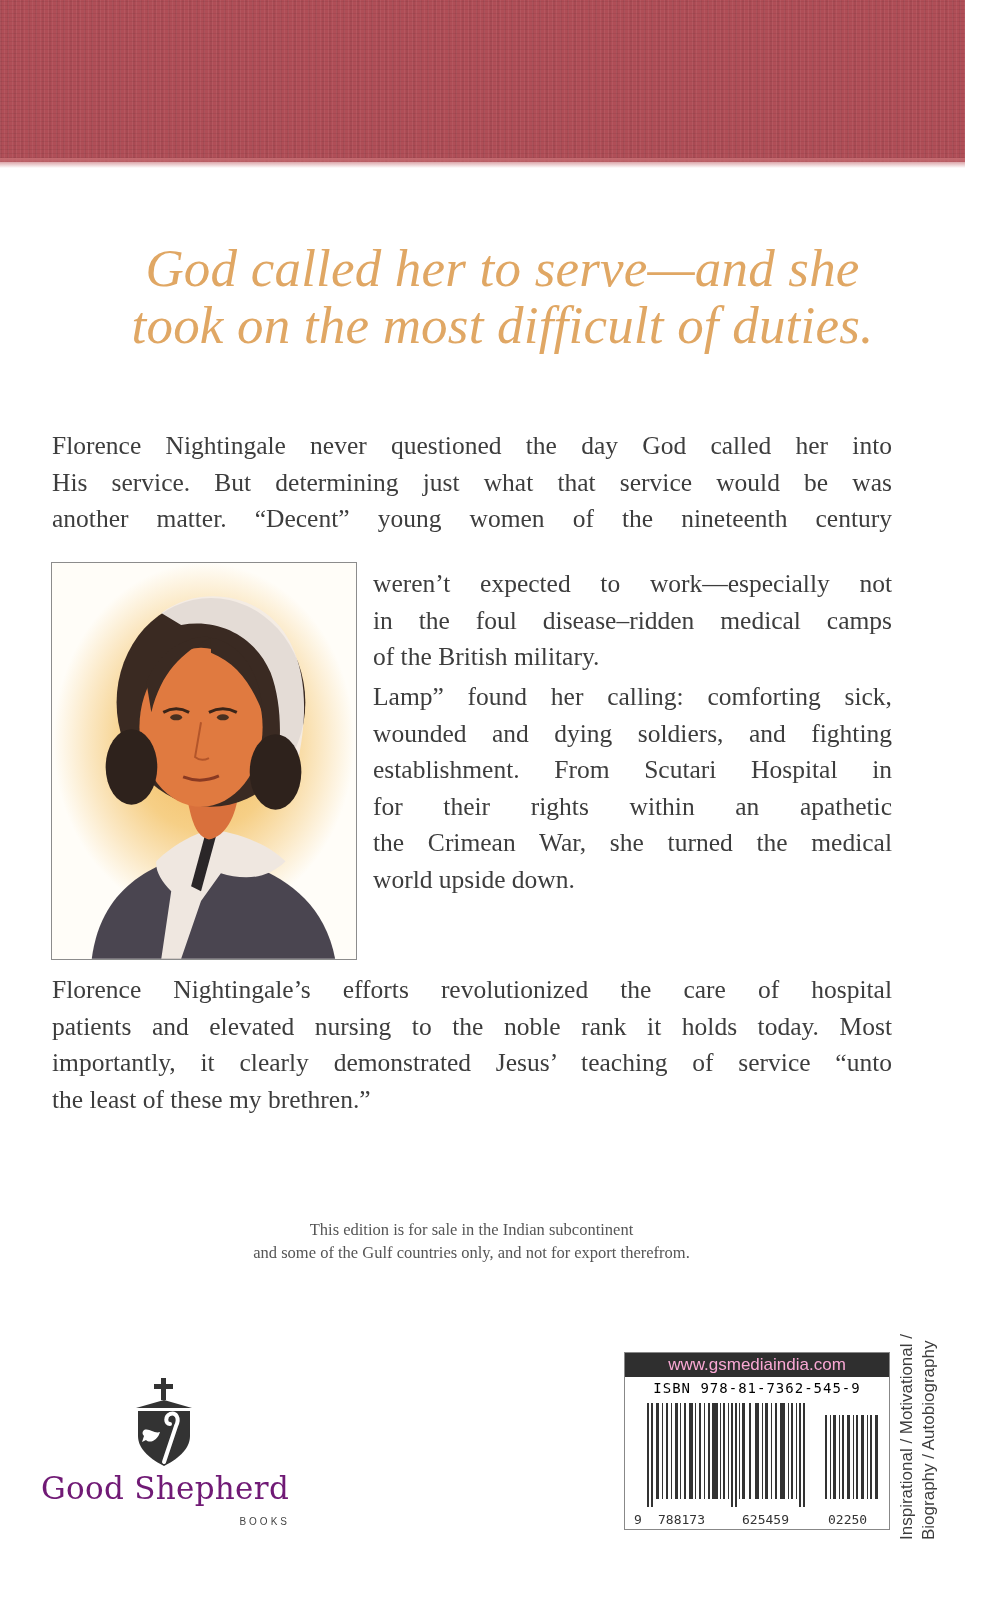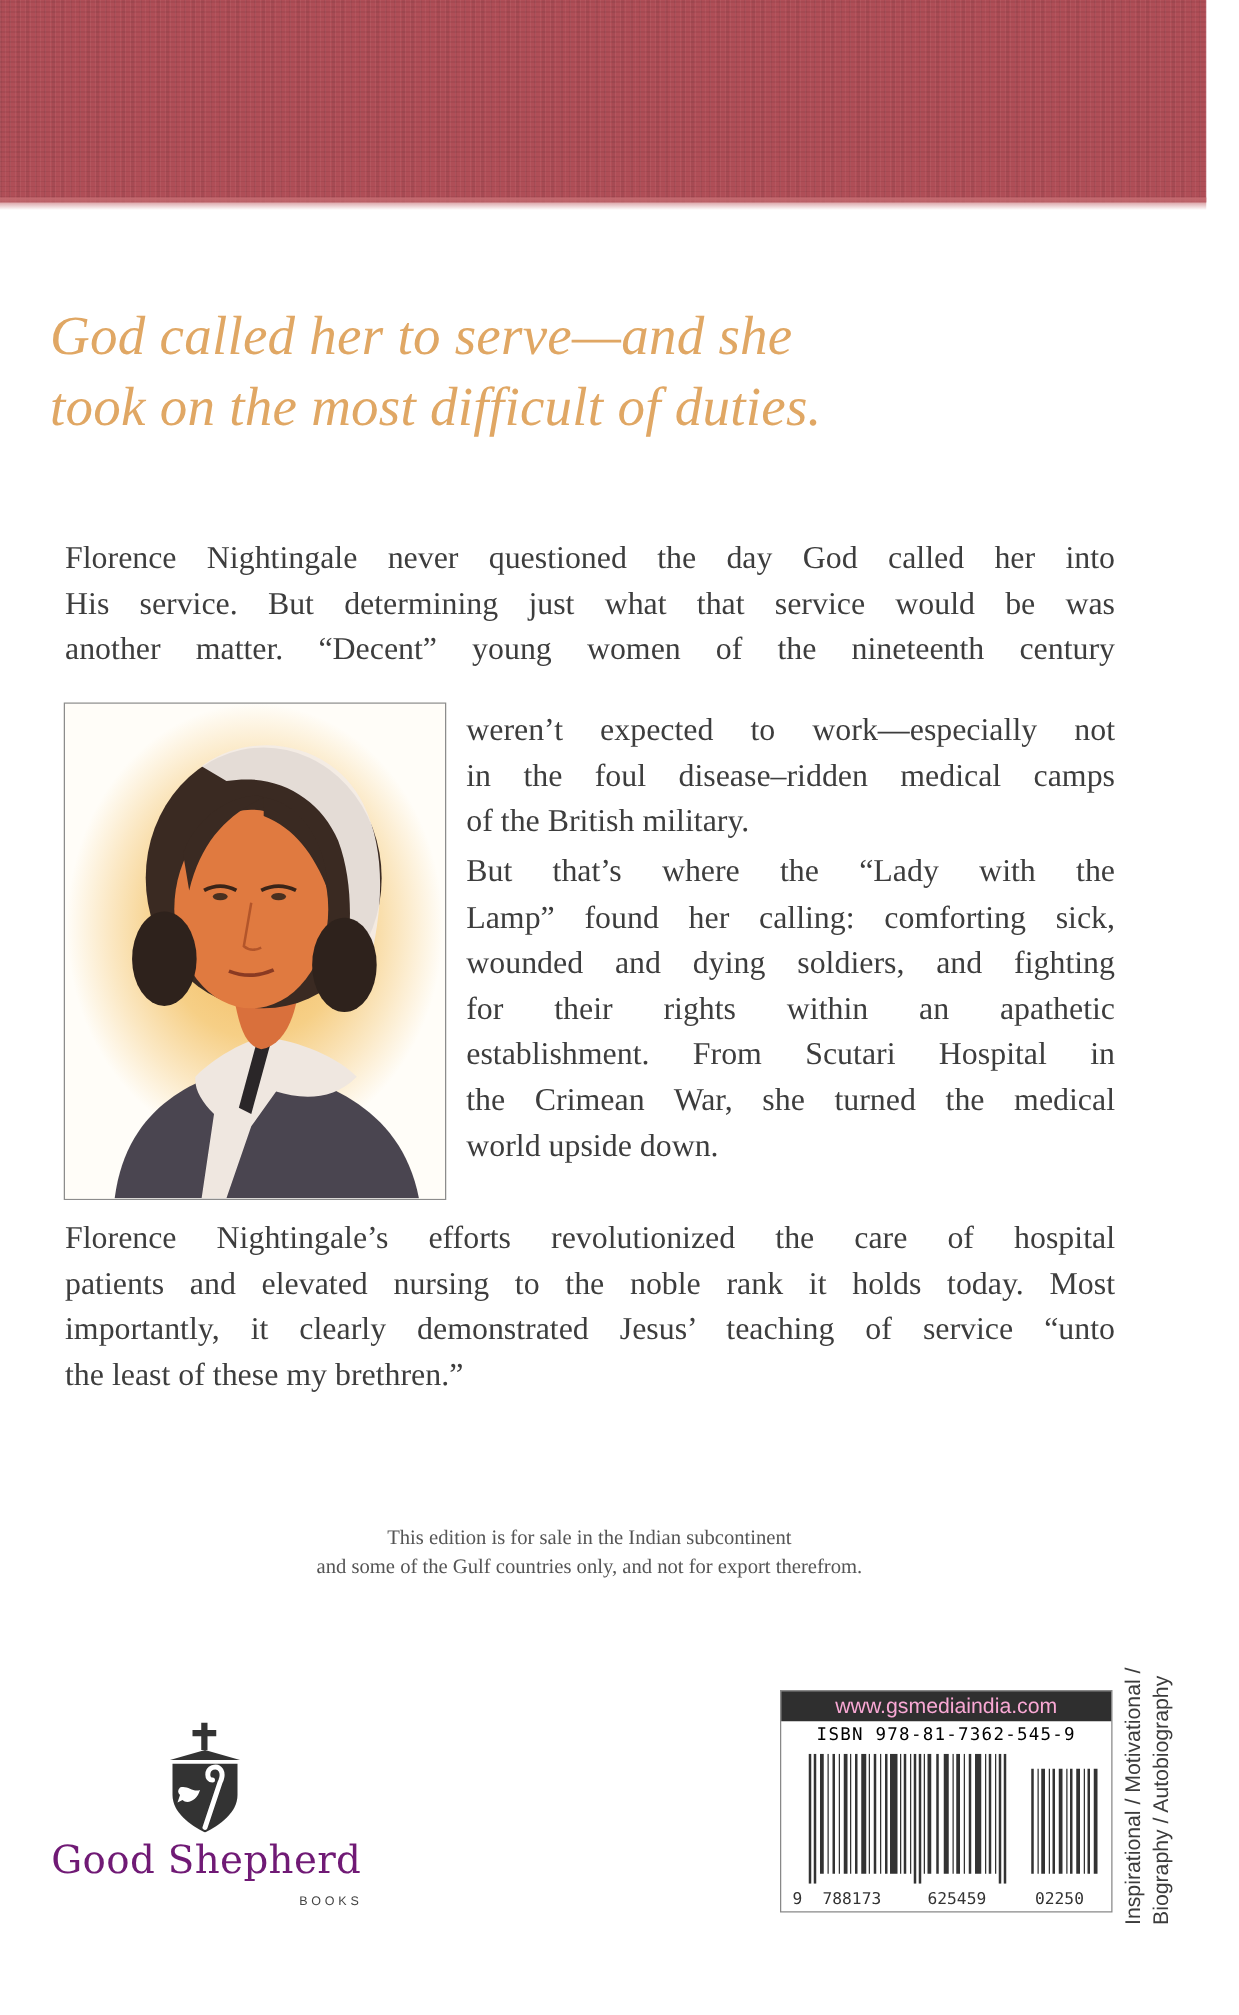--- a/index.html
+++ b/index.html
@@ -13,23 +13,23 @@
       repeating-linear-gradient(0deg, rgba(0,0,0,0.06) 0px, rgba(0,0,0,0.06) 1px, transparent 1px, transparent 4px),
       repeating-linear-gradient(90deg, rgba(255,255,255,0.05) 0px, rgba(255,255,255,0.05) 1px, transparent 1px, transparent 4px),
       repeating-linear-gradient(90deg, rgba(0,0,0,0.05) 0px, rgba(0,0,0,0.05) 2px, transparent 2px, transparent 7px);
   }
   .top-band::after {
     content: ""; position: absolute; left: 0; bottom: -6px; width: 100%; height: 10px;
     background: linear-gradient(#c46a70, rgba(255,255,255,0));
   }
 
   .tagline {
-    position: absolute; left: 0; top: 240px; width: 965px; 
+    position: absolute; left: 0; top: 240px; width: 965px; text-align: center;
     font-family: "Liberation Serif", "DejaVu Serif", serif; font-style: italic;
-    font-size: 44px; line-height: 57px; color: #e0a764; letter-spacing: 0.2px; padding-left: 40px;
+    font-size: 53px; line-height: 57px; color: #e0a764; letter-spacing: 0.2px; padding-left: 40px;
   }
 
   .body-text {
     font-family: "Liberation Serif", "DejaVu Serif", serif;
     font-size: 25.5px; line-height: 36.6px; color: #3d3d3d; text-align: justify;
     text-align-last: left;
   }
   .para1-top { position: absolute; left: 52px; top: 428px; width: 840px; }
   .para1-right { position: absolute; left: 373px; top: 538px; width: 519px; margin-top: 28px; }
   .para2 { position: absolute; left: 373px; top: 679px; width: 519px; }
@@ -136,25 +136,24 @@
     <path d="M158 150 Q 172 143 186 150" stroke="#3a2418" stroke-width="3" fill="none"></path>
     <ellipse cx="125" cy="155" rx="6" ry="3" fill="#4a3020"></ellipse>
     <ellipse cx="172" cy="155" rx="6" ry="3" fill="#4a3020"></ellipse>
 
     <path d="M150 160 L 144 195 Q 150 200 158 196" stroke="#b3552a" stroke-width="2" fill="none"></path>
     <path d="M132 215 Q 150 222 168 214" stroke="#8a3a22" stroke-width="3" fill="none"></path>
   </svg>
 </div>
 
 <div class="body-text para2">
-  <span class="justify-line">But that’s where the “Lady with the</span>
   <span class="justify-line">Lamp” found her calling: comforting sick,</span>
   <span class="justify-line">wounded and dying soldiers, and fighting</span>
+  <span class="justify-line">establishment. From Scutari Hospital in</span>
   <span class="justify-line">for their rights within an apathetic</span>
-  <span class="justify-line">establishment. From Scutari Hospital in</span>
   <span class="justify-line">the Crimean War, she turned the medical</span>
   <span class="last-line">world upside down.</span>
 </div>
 
 <div class="body-text para3">
   <span class="justify-line">Florence Nightingale’s efforts revolutionized the care of hospital</span>
   <span class="justify-line">patients and elevated nursing to the noble rank it holds today. Most</span>
   <span class="justify-line">importantly, it clearly demonstrated Jesus’ teaching of service “unto</span>
   <span class="last-line">the least of these my brethren.”</span>
 </div>

